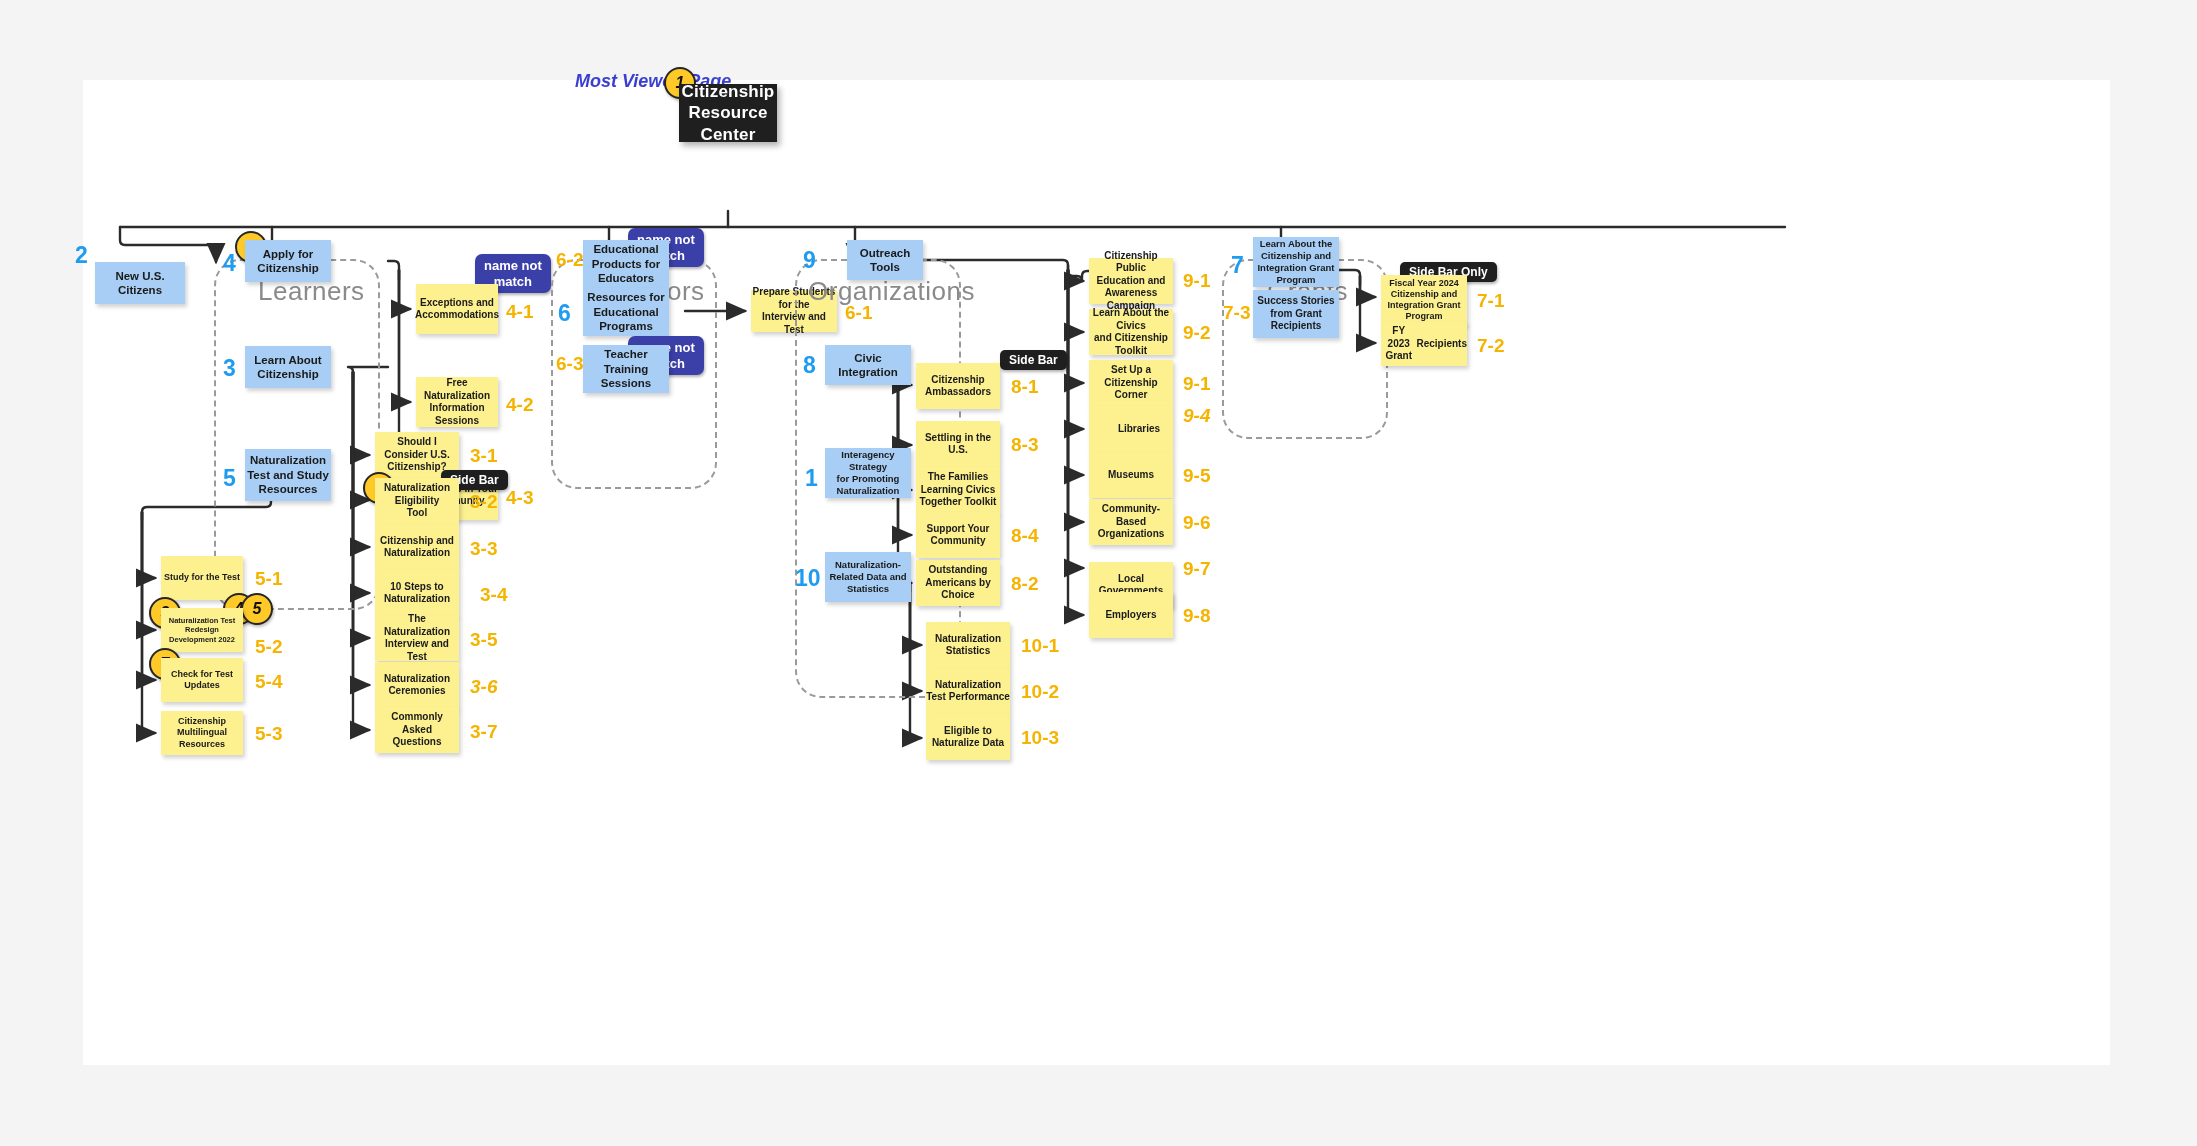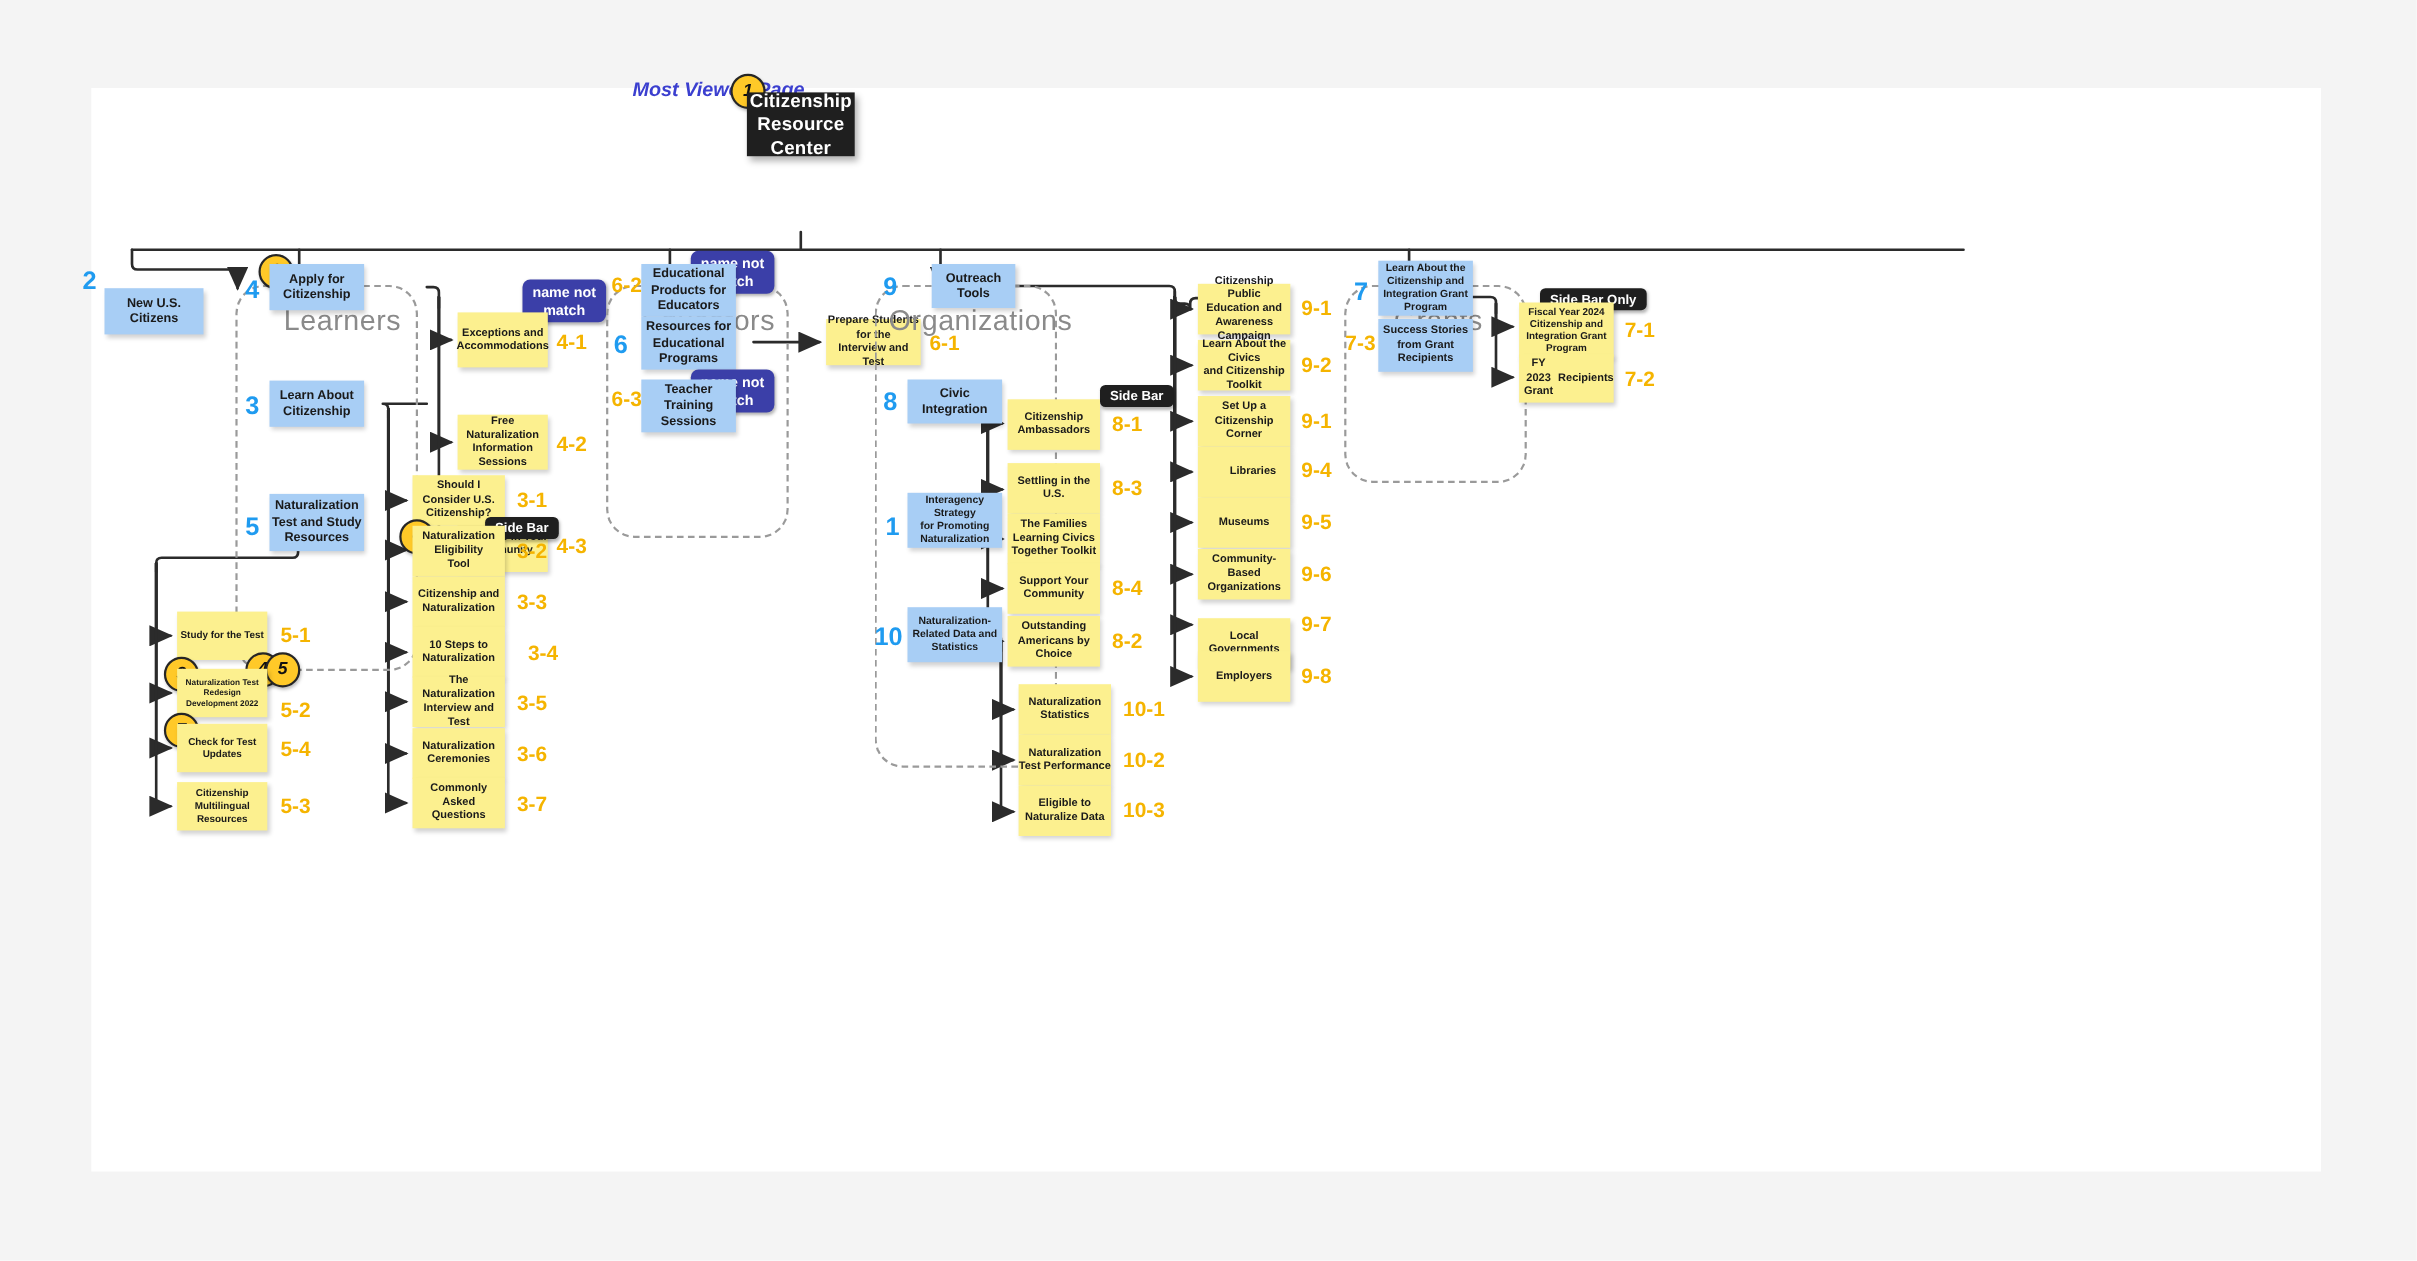--- a/index.html
+++ b/index.html
@@ -262,21 +262,21 @@
   <div class="node yellow" style="left:292px;top:535px;width:84px;height:46px;flex-direction:column;">
     <span>The Naturalization</span>
     <span>Interview and Test</span>
   </div>
   <div class="num-gold" style="left:387px;top:549px;">3-5</div>
 
   <div class="node yellow" style="left:292px;top:582px;width:84px;height:46px;flex-direction:column;">
     <span>Naturalization</span>
     <span>Ceremonies</span>
   </div>
-  <div class="num-gold" style="left:387px;top:596px;">3-6</div>
+  <div class="num-gold" style="left:387px;top:596px;font-style:italic;">3-6</div>
 
   <div class="node yellow" style="left:292px;top:627px;width:84px;height:46px;flex-direction:column;">
     <span>Commonly Asked</span>
     <span>Questions</span>
   </div>
   <div class="num-gold" style="left:387px;top:641px;">3-7</div>
 
   <div class="node yellow sm" style="left:78px;top:476px;width:82px;height:44px;flex-direction:column;">
     <span>Study for the Test</span>
   </div>
@@ -409,21 +409,21 @@
 
   <div class="node yellow" style="left:1006px;top:280px;width:84px;height:46px;flex-direction:column;">
     <span>Set Up a</span>
     <span>Citizenship Corner</span>
   </div>
   <div class="num-gold" style="left:1100px;top:293px;">9-1</div>
 
   <div class="node yellow" style="left:1006px;top:326px;width:84px;height:46px;flex-direction:column;padding-left:16px;">
     <span>Libraries</span>
   </div>
-  <div class="num-gold" style="left:1100px;top:338px;">9-4</div>
+  <div class="num-gold" style="left:1100px;top:325px;font-style:italic;">9-4</div>
 
   <div class="node yellow" style="left:1006px;top:372px;width:84px;height:46px;flex-direction:column;">
     <span>Museums</span>
   </div>
   <div class="num-gold" style="left:1100px;top:385px;">9-5</div>
 
   <div class="node yellow" style="left:1006px;top:419px;width:84px;height:46px;flex-direction:column;">
     <span>Community-Based</span>
     <span>Organizations</span>
   </div>

